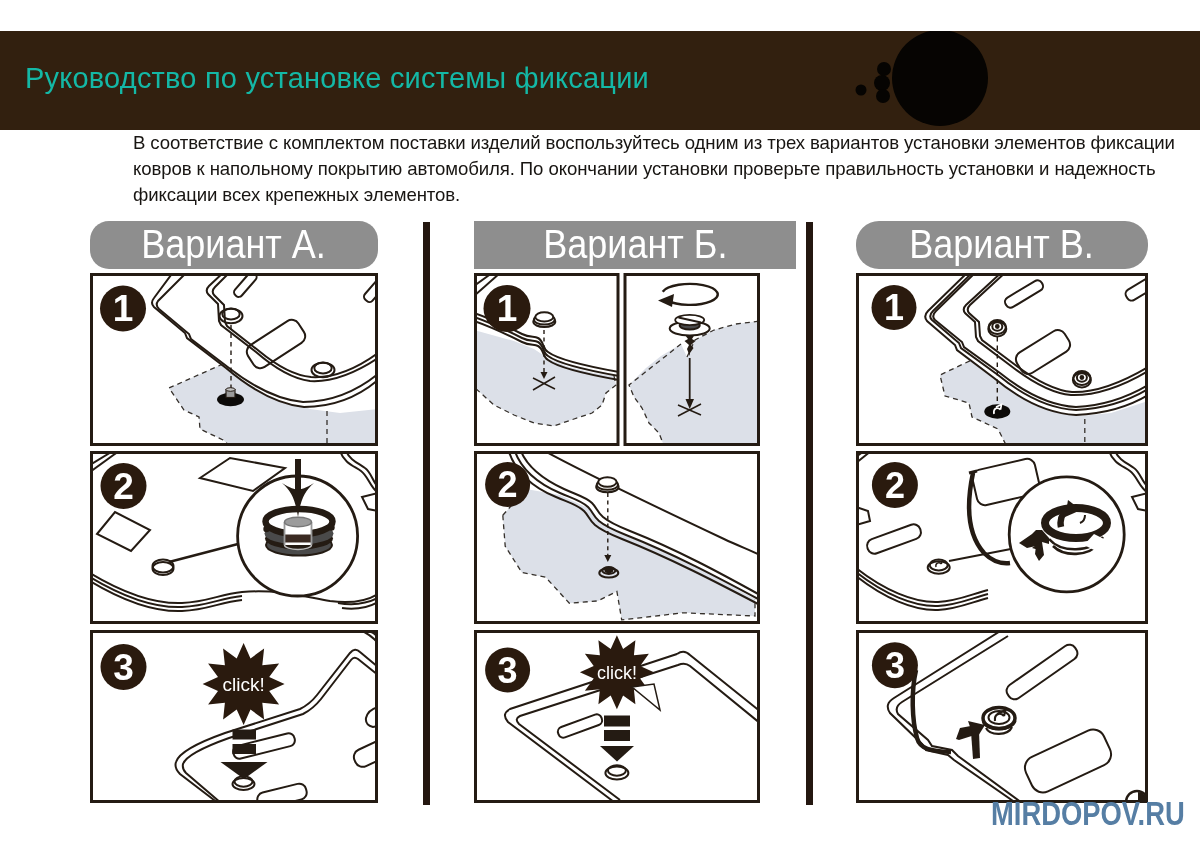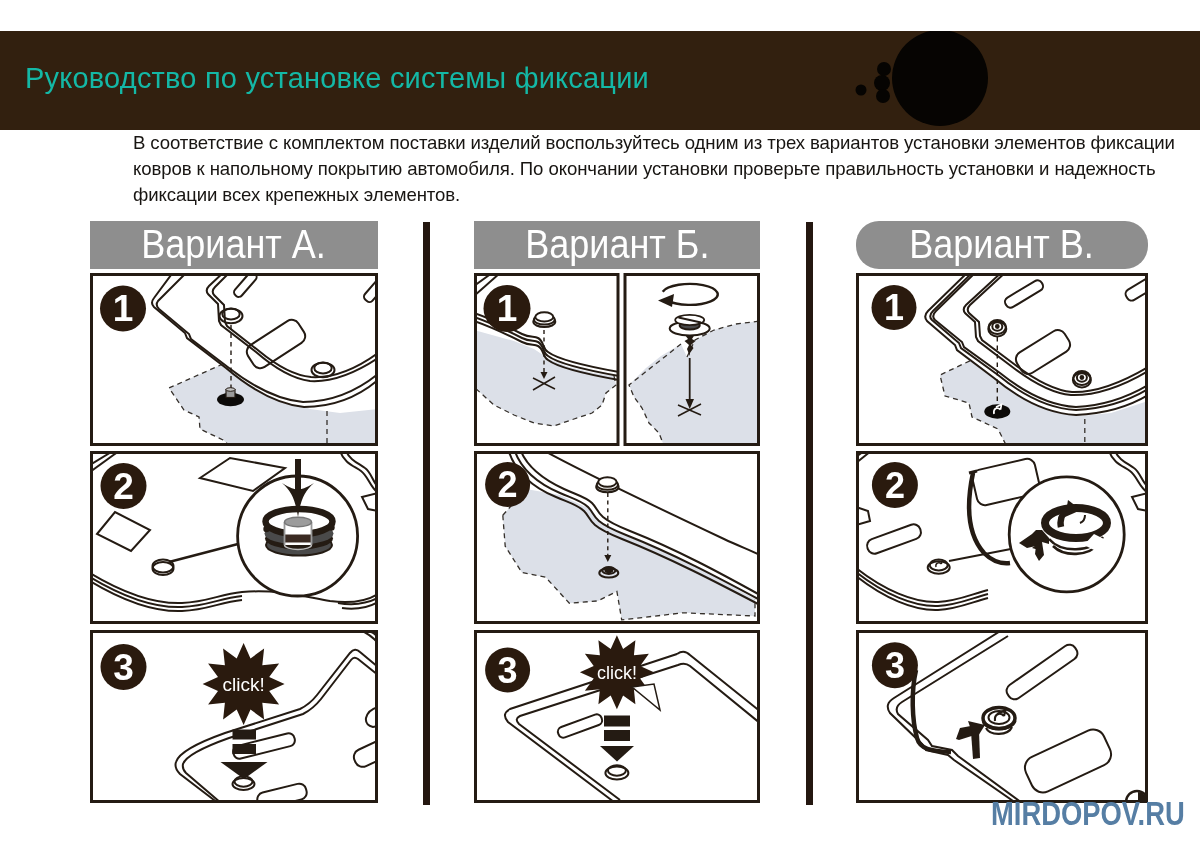--- a/index.html
+++ b/index.html
@@ -22,22 +22,22 @@
     <svg width="1200" height="99" viewBox="0 0 1200 99" style="position:absolute;left:0;top:0">
       <circle cx="861" cy="59" r="5.5" fill="#060402"></circle>
       <circle cx="884" cy="38" r="7" fill="#060402"></circle>
       <circle cx="882" cy="52" r="8" fill="#060402"></circle>
       <circle cx="883" cy="65" r="7" fill="#060402"></circle>
       <circle cx="940" cy="47" r="48" fill="#060402"></circle>
     </svg>
   </div>
   <div id="intro">В соответствие с комплектом поставки изделий воспользуйтесь одним из трех вариантов установки элементов фиксации<br>ковров к напольному покрытию автомобиля. По окончании установки проверьте правильность установки и надежность<br>фиксации всех крепежных элементов.</div>
 
-  <div class="vbar" style="left:90px;width:288px;"><span>Вариант А.</span></div>
-  <div class="vbar" style="left:474px;width:286px;"><span>Вариант Б.</span></div>
+  <div class="vbar" style="left:90px;width:288px;border-radius:19px;"><span>Вариант А.</span></div>
+  <div class="vbar" style="left:474px;width:322px;"><span>Вариант Б.</span></div>
   <div class="vbar" style="left:856px;width:292px;border-radius:23px;"><span>Вариант В.</span></div>
 
   <div class="divider" style="left:423px;"></div>
   <div class="divider" style="left:806px;"></div>
 
   <svg class="panel" style="left:90px;top:273px" width="288" height="173" viewBox="0 0 288 173">
     <g stroke="#241b13" fill="none" stroke-width="2">
 
       <path d="M79,115 L133,91 L160,104 L195,125 L220,136 L250,140 L288,136 L288,173 L140,173 L133,167 L110,156 L109,144 L94,137 Z" fill="#dce0e8" stroke="none"></path>
       <path d="M133,91 L79,115 L94,137 L109,144 L110,156 L133,167 L140,173" stroke="#35302b" stroke-width="1.3" stroke-dasharray="5,4"></path>

